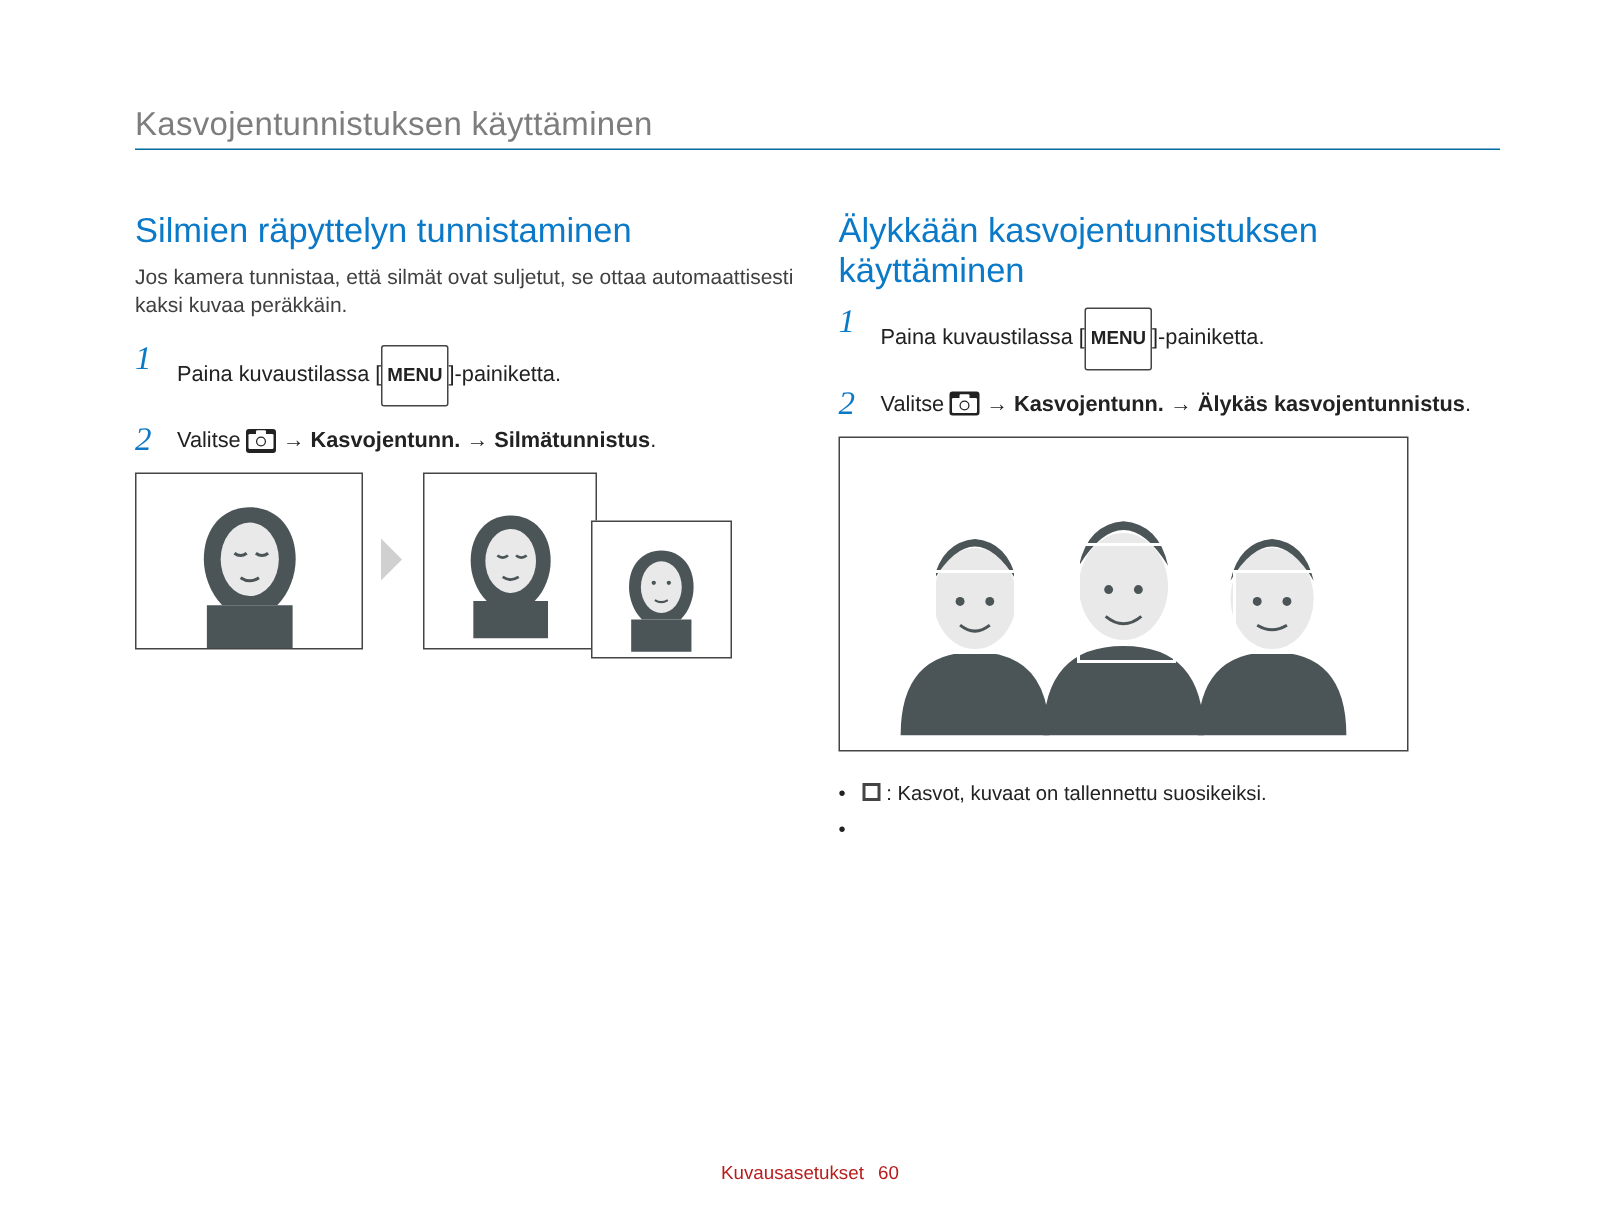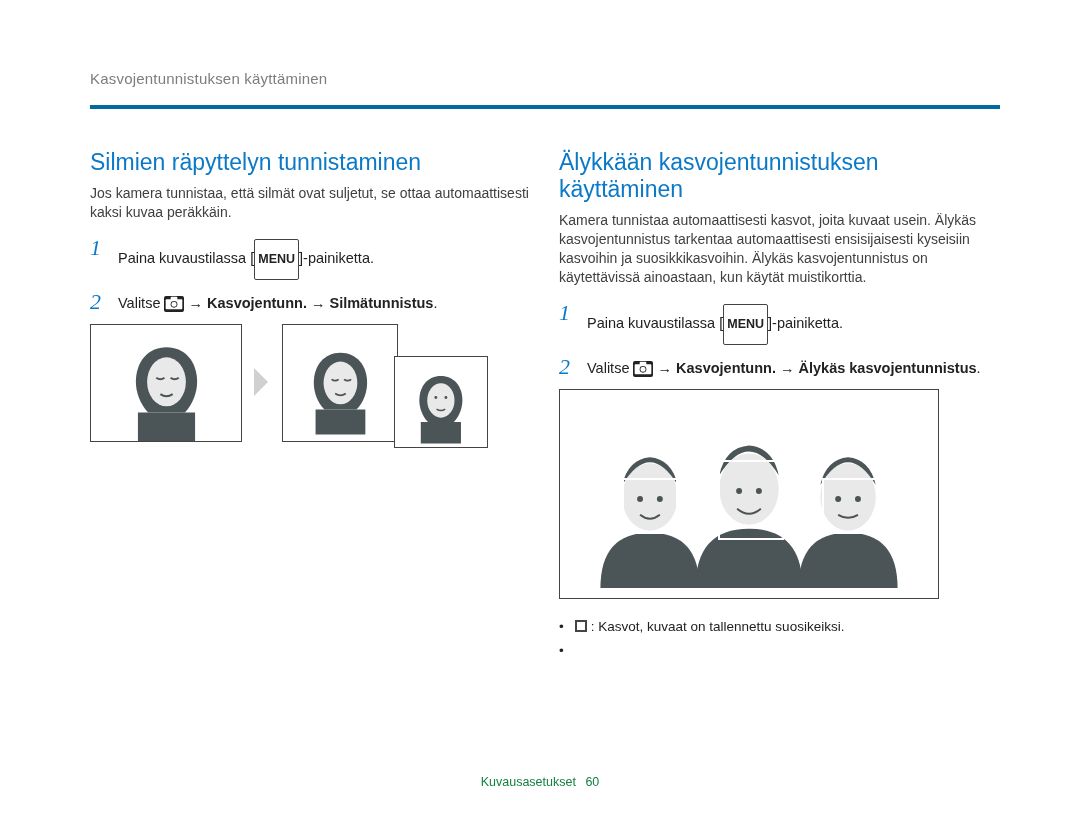--- a/index.html
+++ b/index.html
@@ -7,25 +7,25 @@
     font-family: Arial, Helvetica, sans-serif;
     width: 1080px;
     height: 815px;
     background: #fff;
     color: #222;
     padding: 70px 80px 40px 90px;
     position: relative;
   }
   .topbar {
     color: #7d7d7d;
-    font-size: 15px;
+    font-size: 22px;
     font-weight: 300;
     letter-spacing: 0.2px;
-    border-bottom: 4px solid #0369a1;
-    padding-bottom: 18px;
+    border-bottom: 1px solid #0369a1;
+    padding-bottom: 3px;
     margin-bottom: 36px;
   }
   .columns {
     display: flex;
     gap: 28px;
     margin-top: 40px;
   }
   .col {
     flex: 1;
     min-width: 0;
@@ -138,21 +138,21 @@
     width: 12px; height: 12px;
     border: 2px double #444;
     vertical-align: -1px;
   }
   .footer {
     position: absolute;
     bottom: 26px;
     left: 0; right: 0;
     text-align: center;
     font-size: 12.5px;
-    color: #15803d;
+    color: #b91c1c;
   }
   .footer .pg { font-weight: 400; margin-left: 6px; }
 </style>
 </head>
 <body>
 
 <div class="topbar">Kasvojentunnistuksen käyttäminen</div>
 
 <div class="columns">
 
@@ -217,21 +217,20 @@
             <path d="M44 52 q6 4 12 0" stroke="#4b5457" stroke-width="2" fill="none"></path>
             <path fill="#4b5457" d="M22 70 h56 v30 H22z"></path>
           </svg>
         </div>
       </div>
     </div>
   </div>
 
   <div class="col">
     <h2 class="section">Älykkään kasvojentunnistuksen käyttäminen</h2>
-    <p class="para">Kamera tunnistaa automaattisesti kasvot, joita kuvaat usein. Älykäs kasvojentunnistus tarkentaa automaattisesti ensisijaisesti kyseisiin kasvoihin ja suosikkikasvoihin. Älykäs kasvojentunnistus on käytettävissä ainoastaan, kun käytät muistikorttia.</p>
 
     <div class="step">
       <div class="step-num">1</div>
       <div class="step-text">
         <span>Paina kuvaustilassa [</span><span class="label-menu">MENU</span><span>]-painiketta.</span>
       </div>
     </div>
 
     <div class="step">
       <div class="step-num">2</div>

